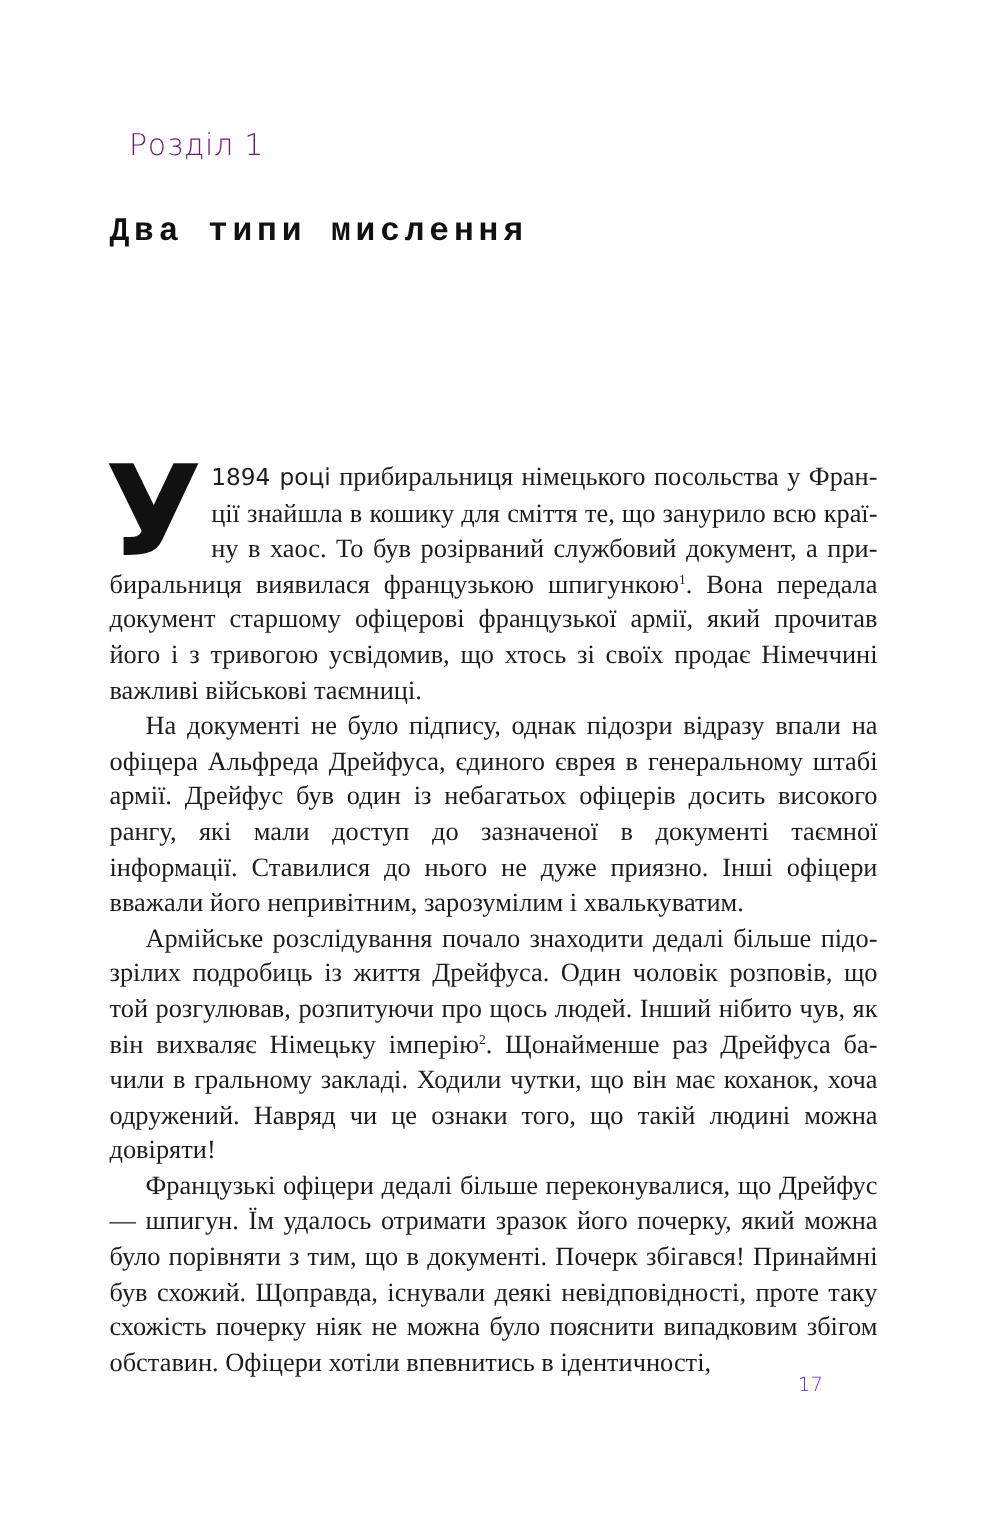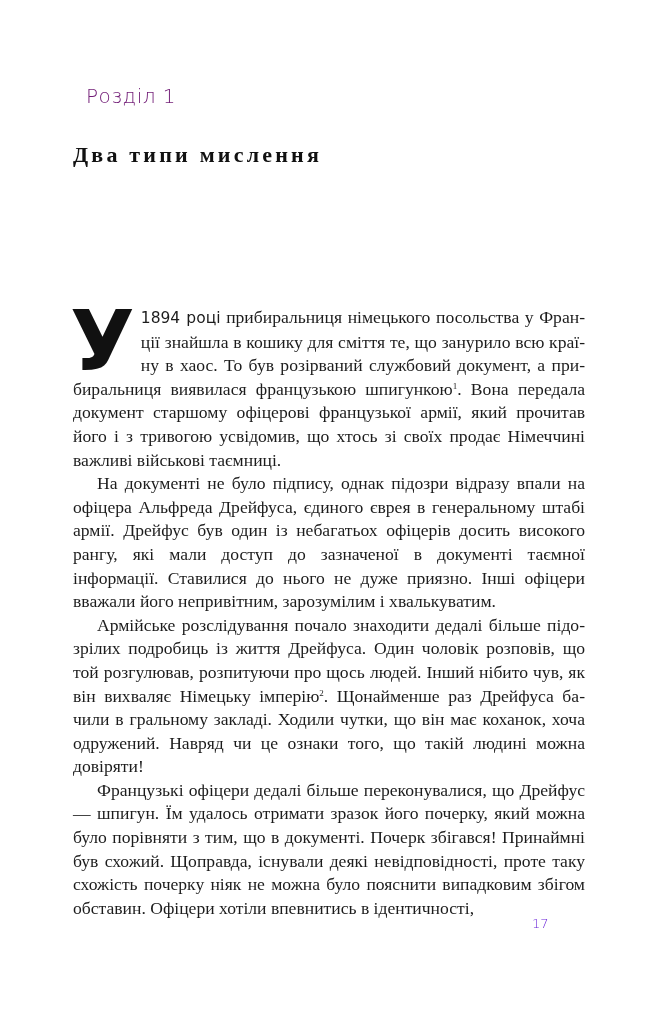--- a/index.html
+++ b/index.html
@@ -22,21 +22,21 @@
       font-size: 20px;
       font-weight: 300;
       letter-spacing: 0.5px;
       color: #701a75;
       margin-left: 13px;
     }
     .chapter-title {
       position: absolute;
       left: 73px;
       top: 142px;
-      font-family: Liberation Serif, serif;
+      font-family: Liberation Mono, monospace;
       font-size: 22px;
       font-weight: bold;
       letter-spacing: 3.2px;
       color: #111;
       margin: 0;
     }
     .body-text {
       position: absolute;
       left: 73px;
       top: 306px;

